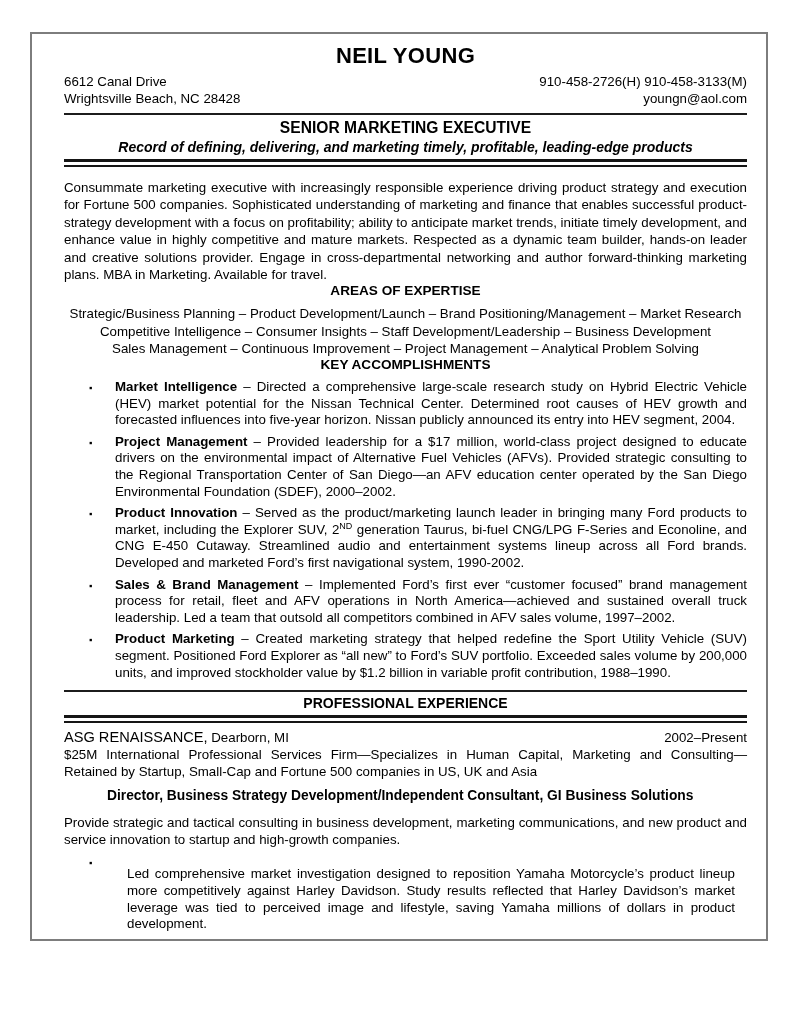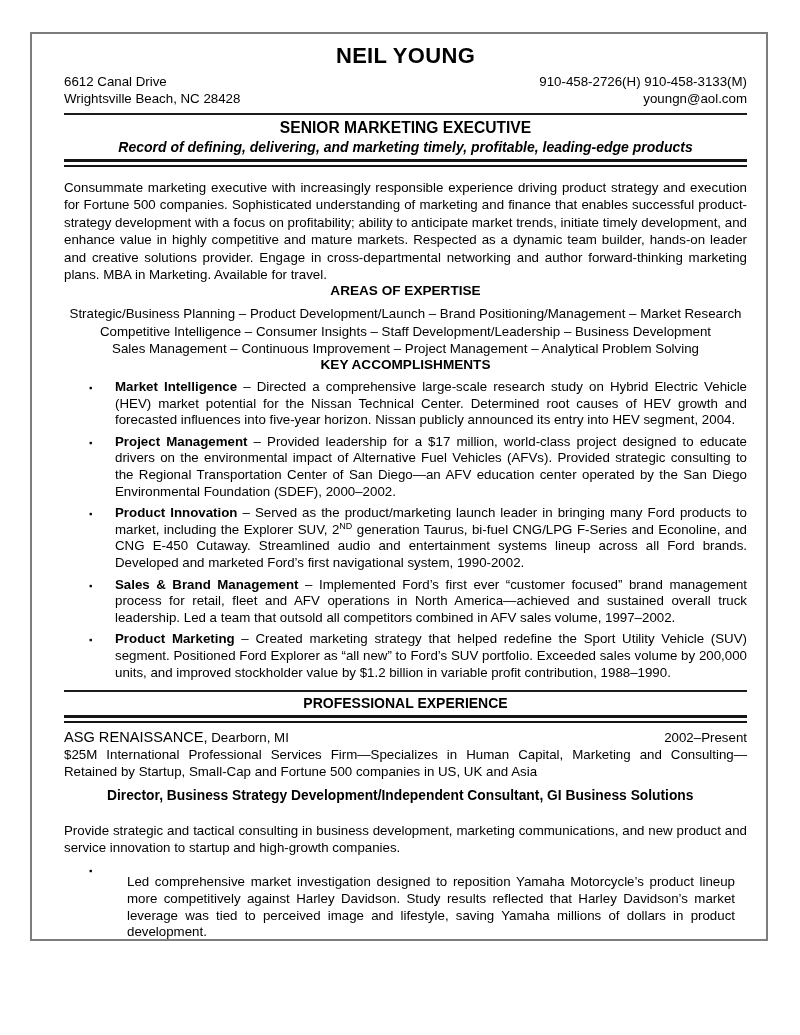--- a/index.html
+++ b/index.html
@@ -26,21 +26,21 @@
   .bullet-marker{flex:0 0 26px;margin-left:25px;font-size:9.5px;line-height:16.6px;padding-top:1px;}
   .bullet-body{flex:1;font-size:13.3px;line-height:16.6px;text-align:justify;}
   .bullet-body b{font-weight:bold;}
   sup{font-size:9px;line-height:0;vertical-align:super;}
   .rule-exp{border:0;border-top:2px solid #1c1c1c;margin:9px 0 0;}
   .exp-head{font-size:14px;font-weight:bold;text-align:center;margin:3px 0 4px;}
   .job-row{display:flex;justify-content:space-between;align-items:baseline;margin-top:6px;font-size:13.3px;}
   .company{font-size:14.6px;}
   .firm-desc{font-size:13.3px;line-height:16.8px;text-align:justify;margin:2px 0 0;}
   .job-title{font-size:13.8px;font-weight:bold;margin-top:7px;margin-left:43px;}
-  .role-summary{font-size:13.3px;line-height:16.8px;text-align:justify;margin:20px 0 0;}
+  .role-summary{font-size:13.3px;line-height:16.8px;text-align:justify;margin:12px 0 0;}
   .exp-bullet{margin-top:6px;}
 </style>
 </head>
 <body>
 
 <div class="page">
   <div class="doc-box">
 
     <div class="name">NEIL YOUNG</div>
 

